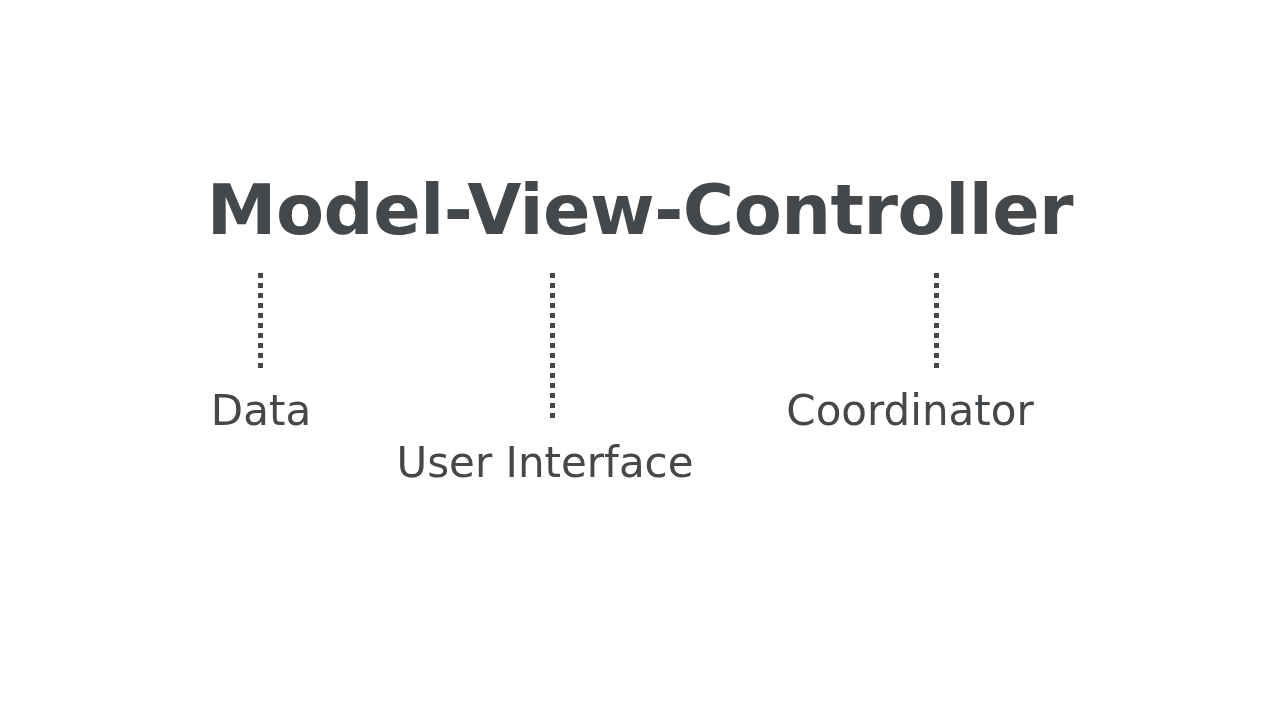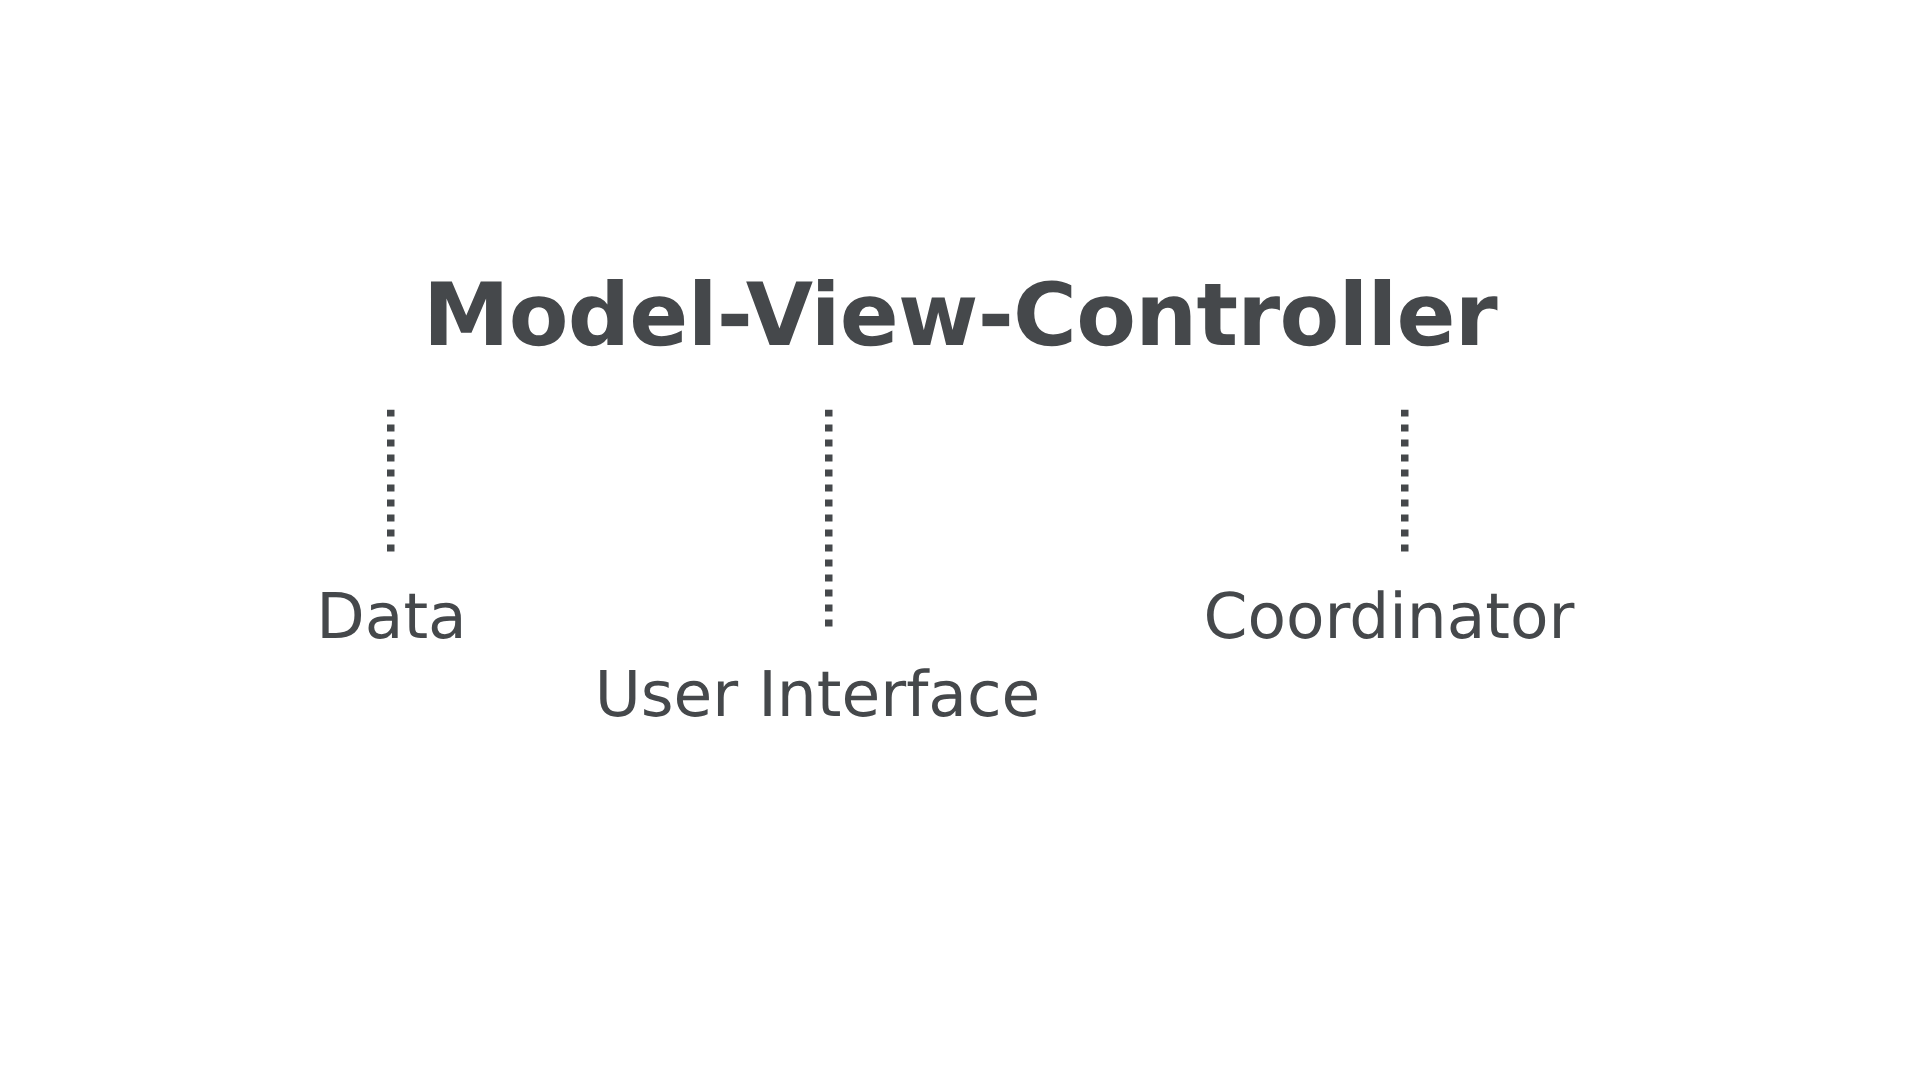--- a/index.html
+++ b/index.html
@@ -24,21 +24,21 @@
 
   
   .title {
     position: absolute;
     left: 0;
     top: 160px;
     width: 1280px;
     text-align: center;
     font-family: "DejaVu Sans", "Liberation Sans", sans-serif;
     font-weight: 700;
-    font-size: 58px;
+    font-size: 70px;
     line-height: 100px;
     letter-spacing: -0.5px;
     color: #45484b;
     white-space: nowrap;
   }
 
   
   .connector {
     position: absolute;
     width: 5px;
@@ -62,21 +62,21 @@
     font-family: "DejaVu Sans", "Liberation Sans", sans-serif;
     font-weight: 400;
     font-size: 42px;
     line-height: 50px;
     color: #45484b;
     white-space: nowrap;
     text-align: center;
   }
   .leaf-label.l1 { left: 61px; top: 386px; width: 400px; }
   .leaf-label.l2 { left: 345px; top: 438px; width: 400px; }
-  .leaf-label.l3 { left: 726px; top: 386px; width: 400px; }
+  .leaf-label.l3 { left: 710px; top: 386px; width: 400px; }
 </style>
 </head>
 <body>
 
 <div id="slide">
 
   <div class="title">Model-View-Controller</div>
 
   <div class="connector c1"></div>
   <div class="connector c2"></div>

